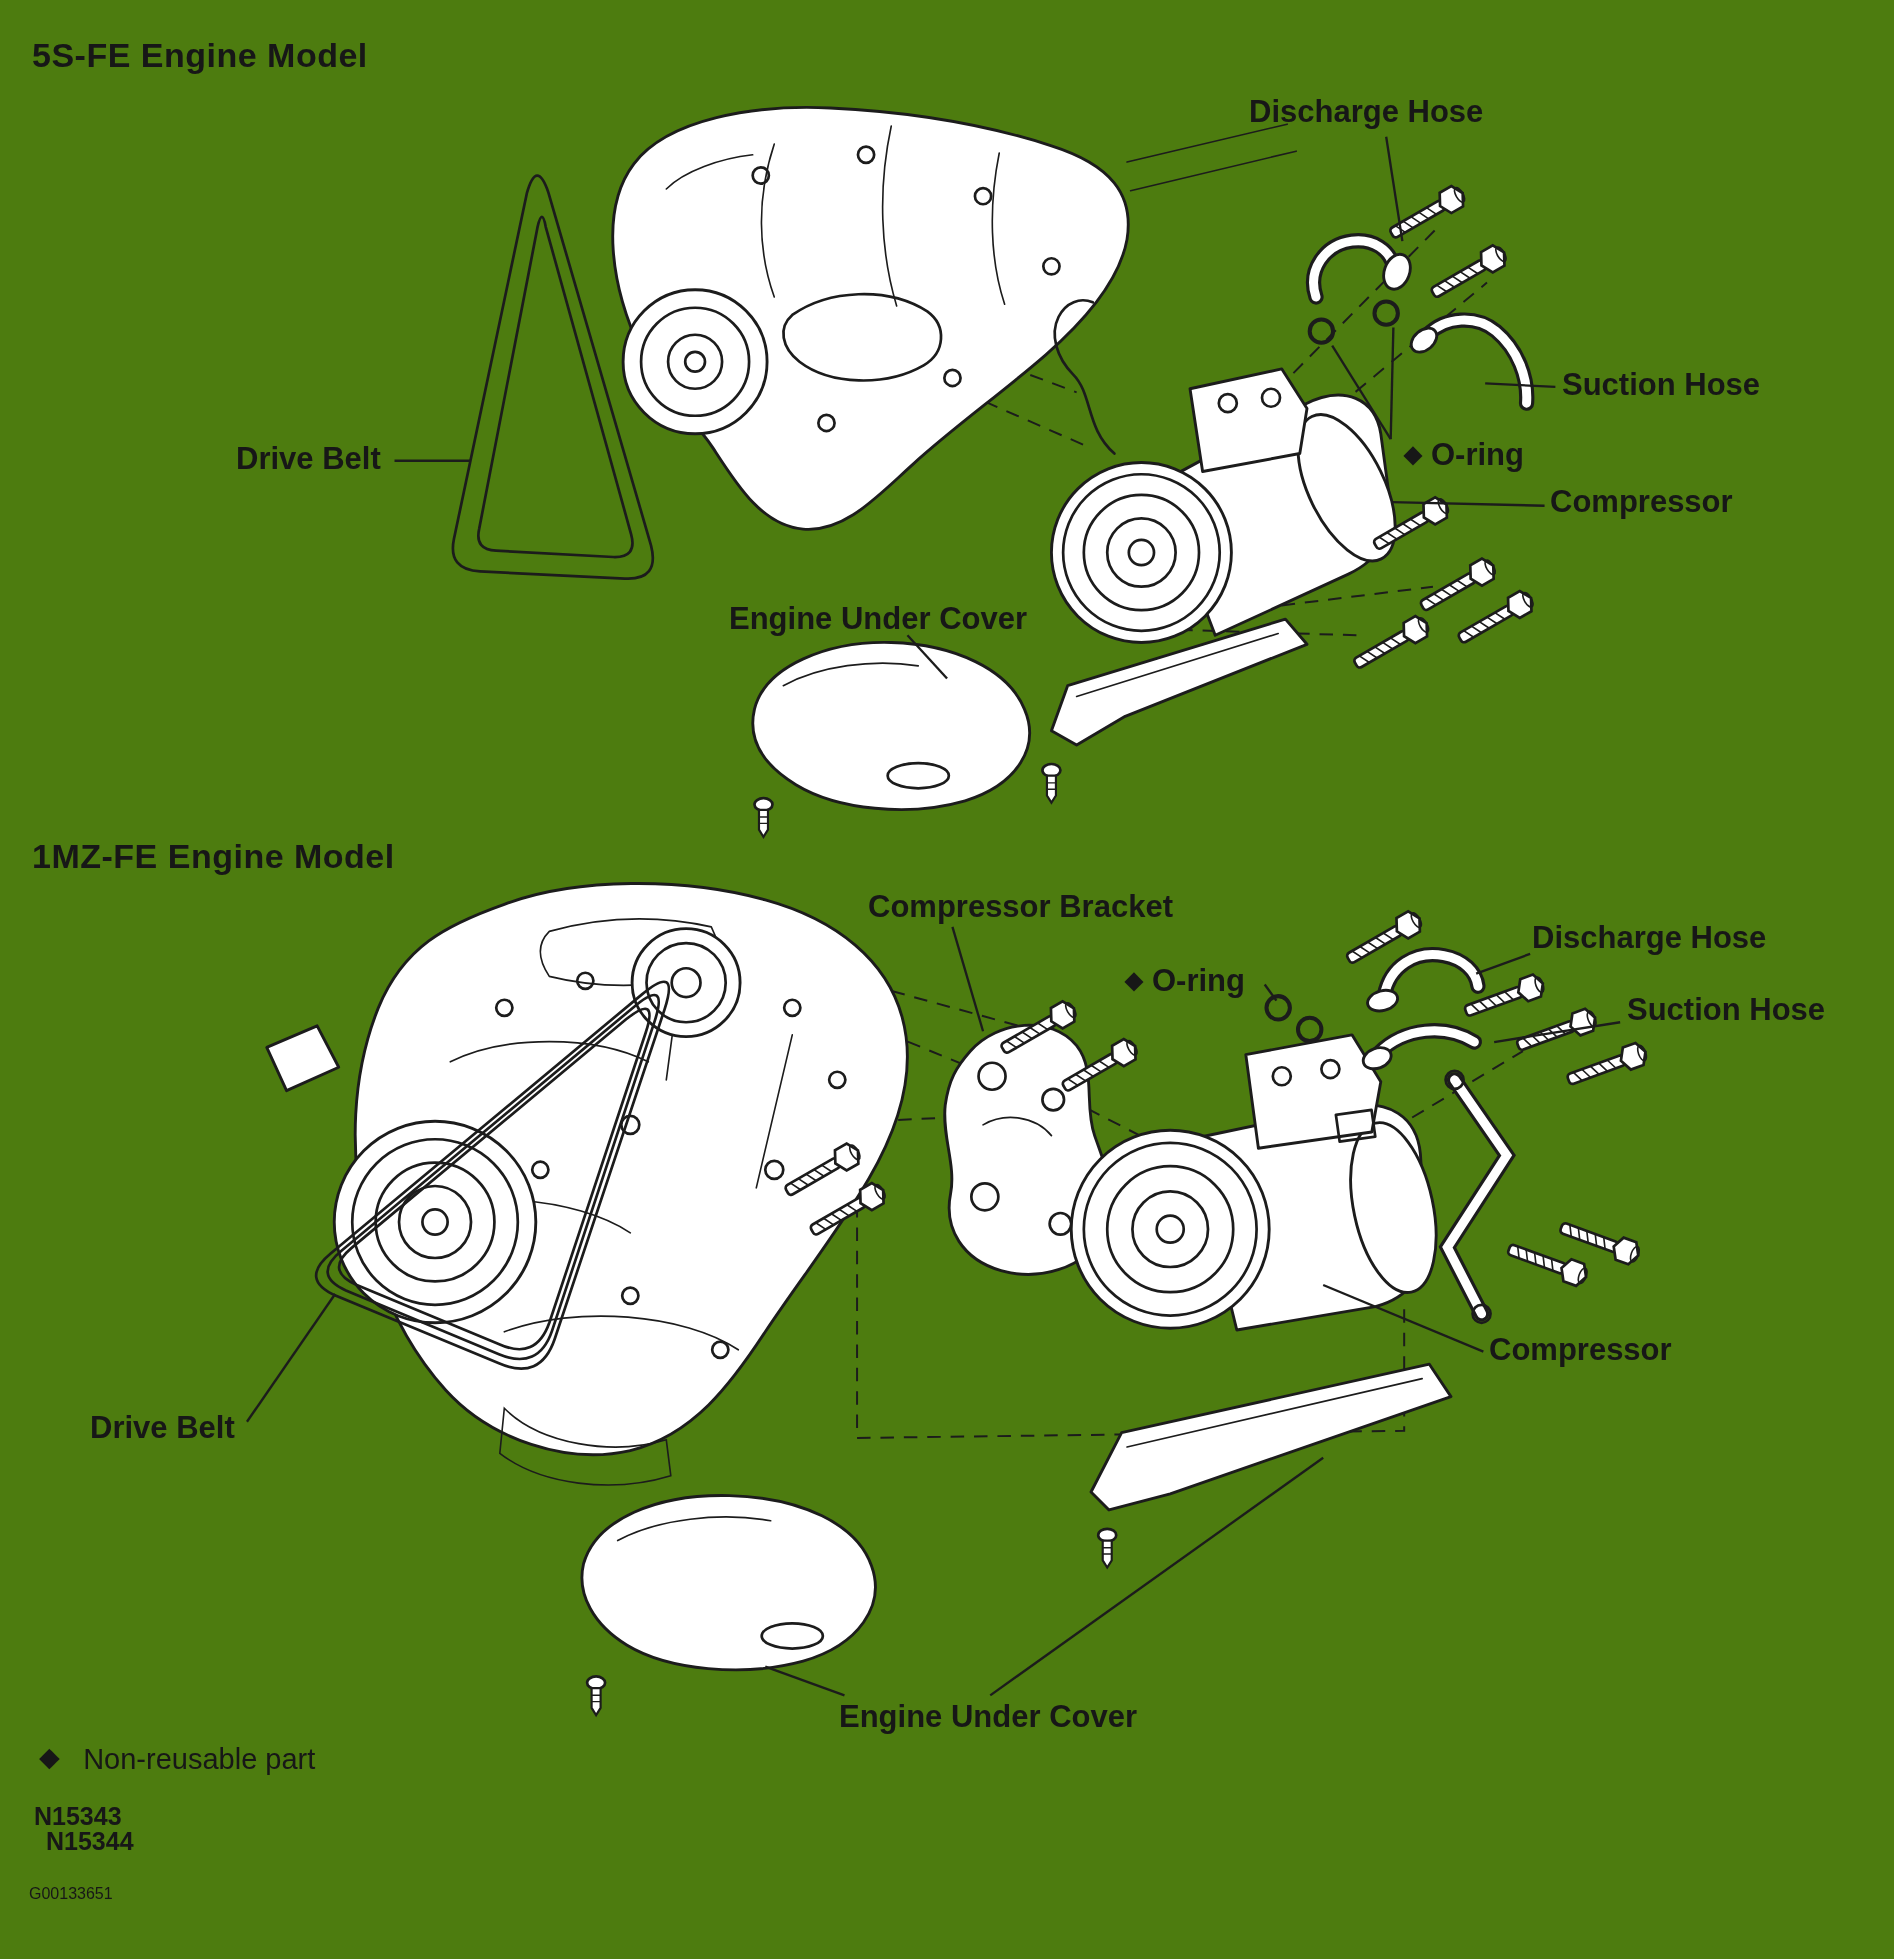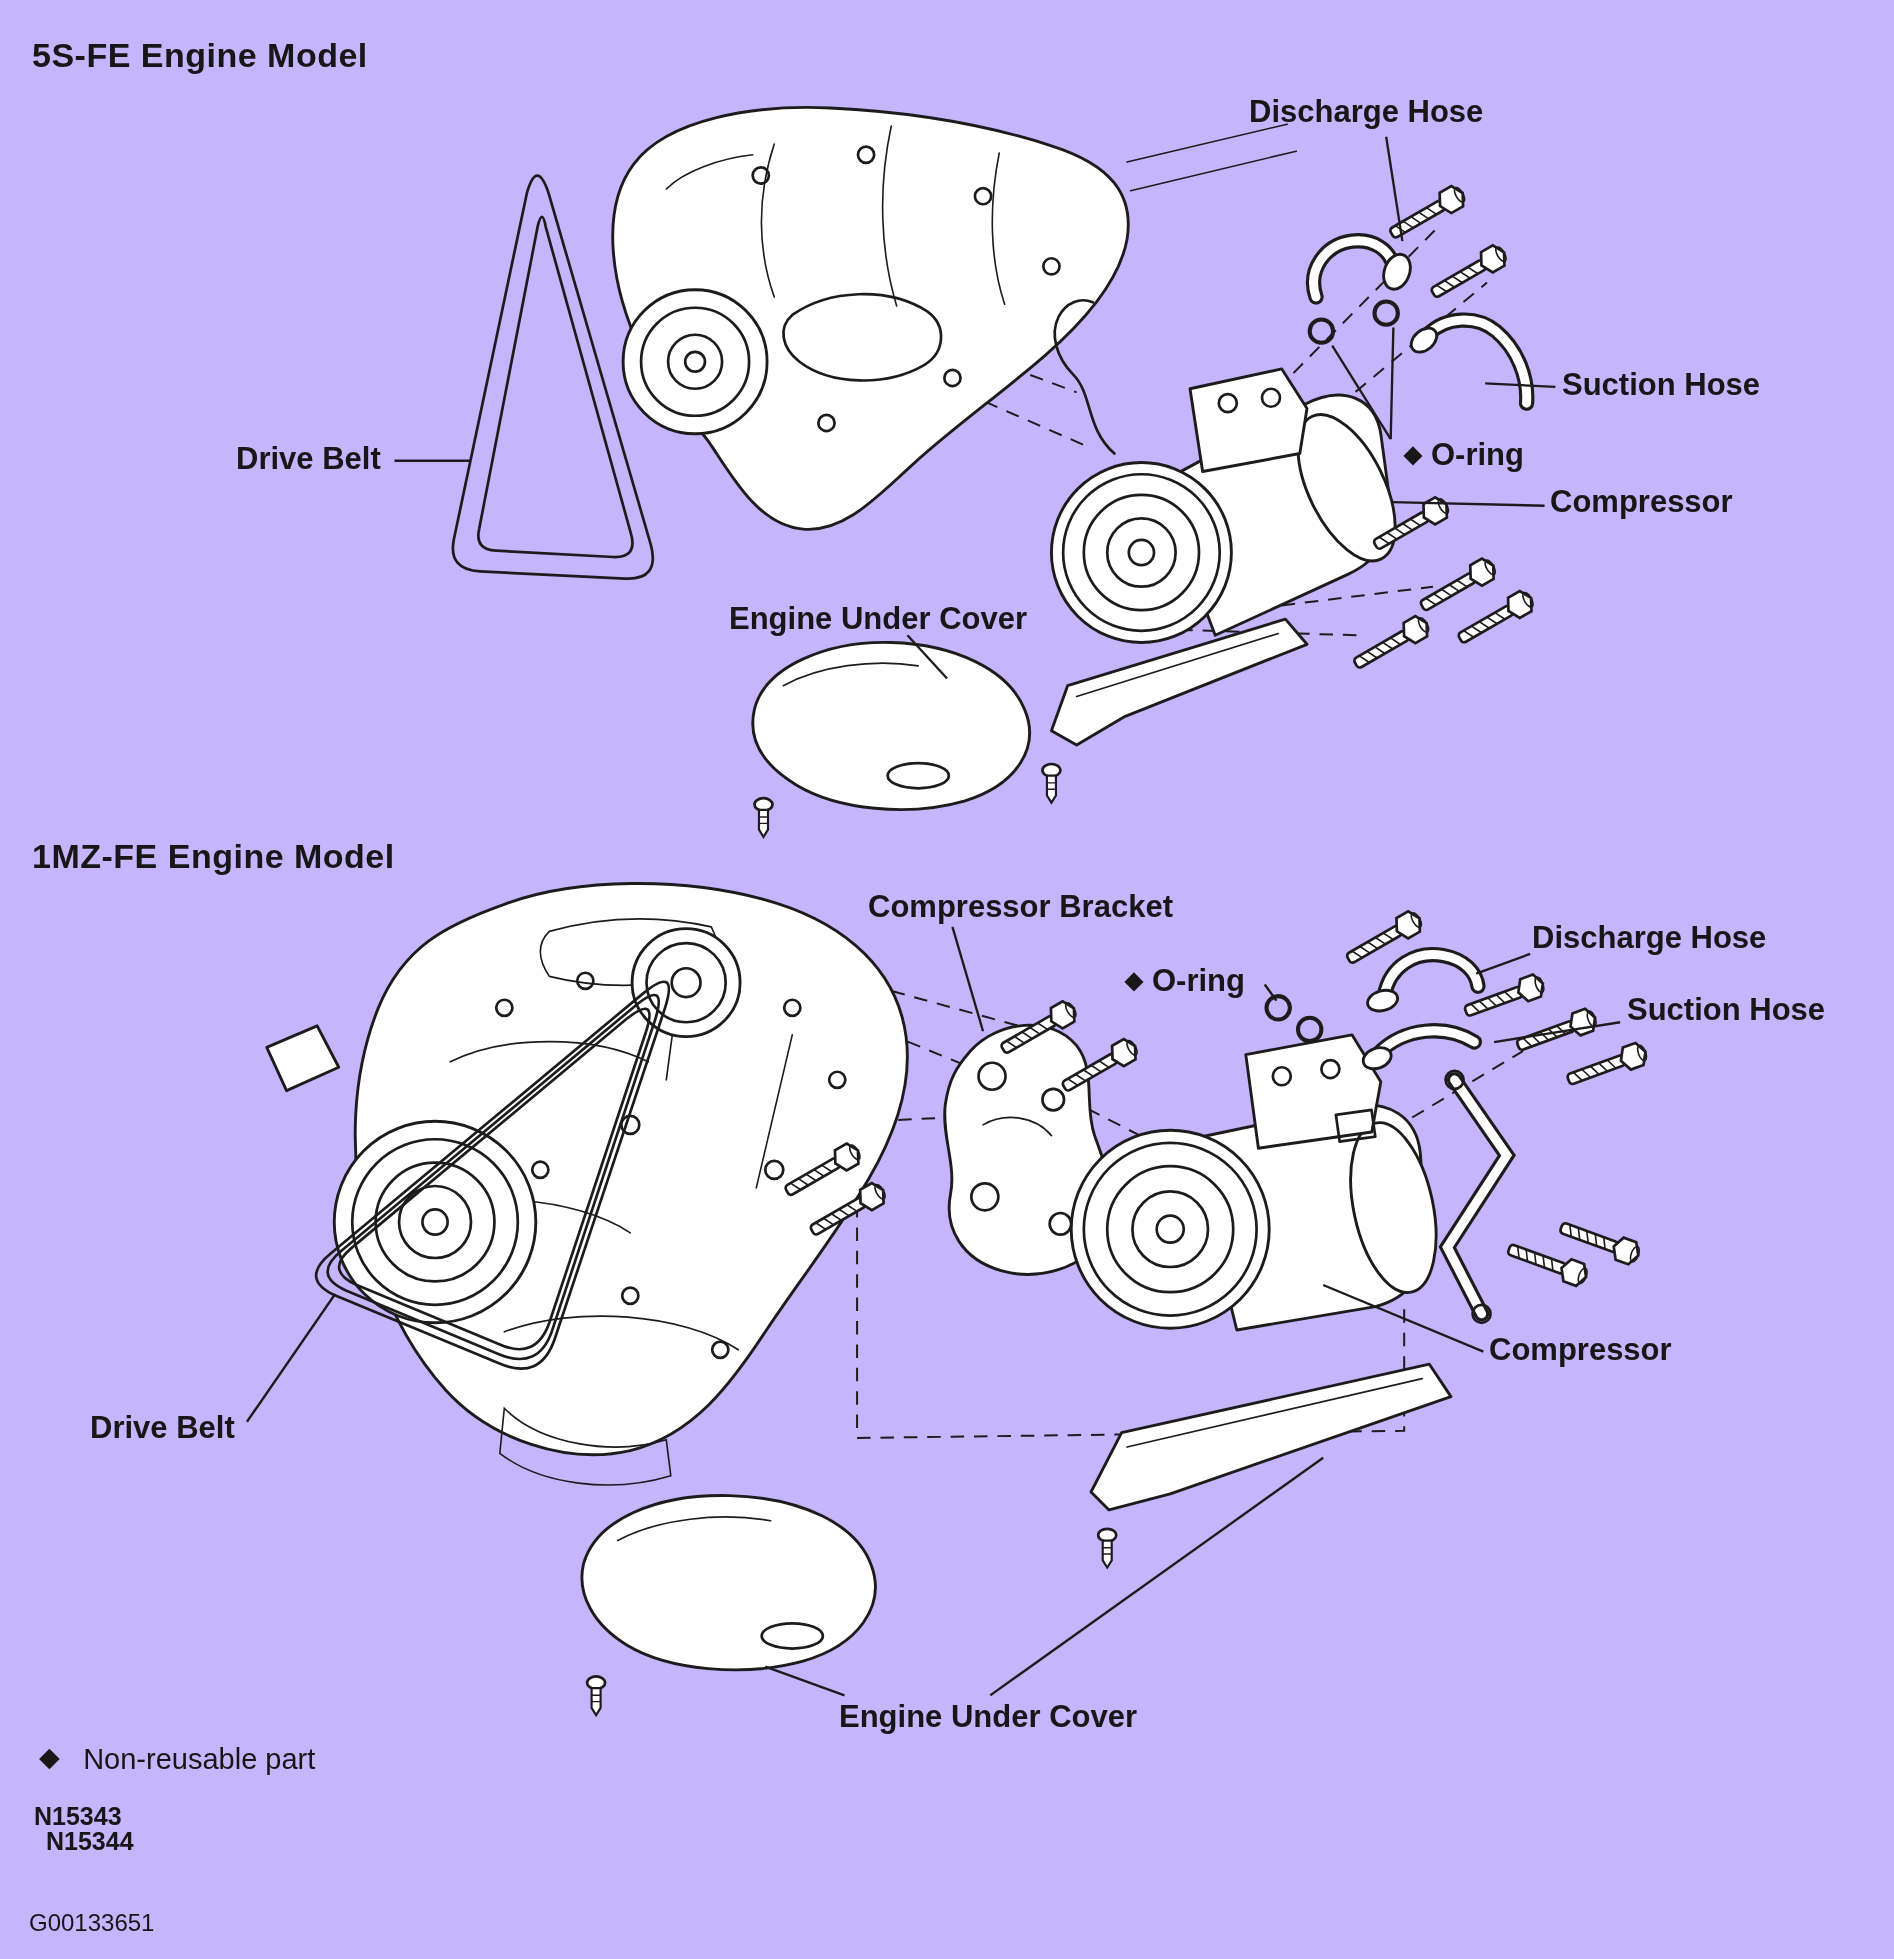--- a/index.html
+++ b/index.html
@@ -1,34 +1,34 @@
 <!DOCTYPE html>
 <html style="font-size:14.4px"><head>
 <meta charset="utf-8">
 <style>
   html,body{margin:0;padding:0;background:#e8e8e8;}
   .page{
-    position:relative;width:1895px;height:1959px;background:#c4b5fd;
+    position:relative;width:1895px;height:1959px;background:#4d7c0f;
     font-family:"Liberation Sans", sans-serif;color:#171717;overflow:hidden;
   }
   #art{position:absolute;left:0;top:0;width:1895px;height:1959px;}
   .ln{fill:none;stroke:#1c1c1c;stroke-width:3;stroke-linecap:round;stroke-linejoin:round;}
   .fill{fill:#ffffff;stroke:#1c1c1c;stroke-width:3.2;stroke-linejoin:round;}
   .thin{fill:none;stroke:#1c1c1c;stroke-width:1.8;stroke-linecap:round;}
   .dash{fill:none;stroke:#1c1c1c;stroke-width:2.2;stroke-dasharray:15 11;}
   .leader{fill:none;stroke:#1c1c1c;stroke-width:2.6;}
   .tube{fill:none;stroke:#1c1c1c;stroke-width:17;stroke-linecap:round;}
   .tube-in{fill:none;stroke:#ffffff;stroke-width:10;stroke-linecap:round;}
   .h{position:absolute;font-size:34px;font-weight:700;white-space:nowrap;letter-spacing:0.5px;}
   .lbl{position:absolute;font-size:31px;font-weight:700;white-space:nowrap;}
   .dmd{display:inline-block;font-size:23.4px;margin-right:9px;transform:translateY(-2.7px);}
   .legend{position:absolute;font-size:29px;white-space:nowrap;}
   .legend .dmd{font-size:27px;margin-right:23.4px;}
   .ref{position:absolute;font-size:25px;font-weight:700;white-space:nowrap;}
-  .gid{position:absolute;font-size:24px;font-weight:400;white-space:nowrap;margin-top:24px;}
+  .gid{position:absolute;font-size:16px;font-weight:400;white-space:nowrap;}
 </style>
 </head>
 <body>
 
 <div class="page">
 
   <svg id="art" viewBox="0 0 2105 2177">
     <defs>
       <g id="bolt">
         <rect x="10" y="-6" width="66" height="12" rx="4" fill="#ffffff" stroke="#1c1c1c" stroke-width="3"></rect>

